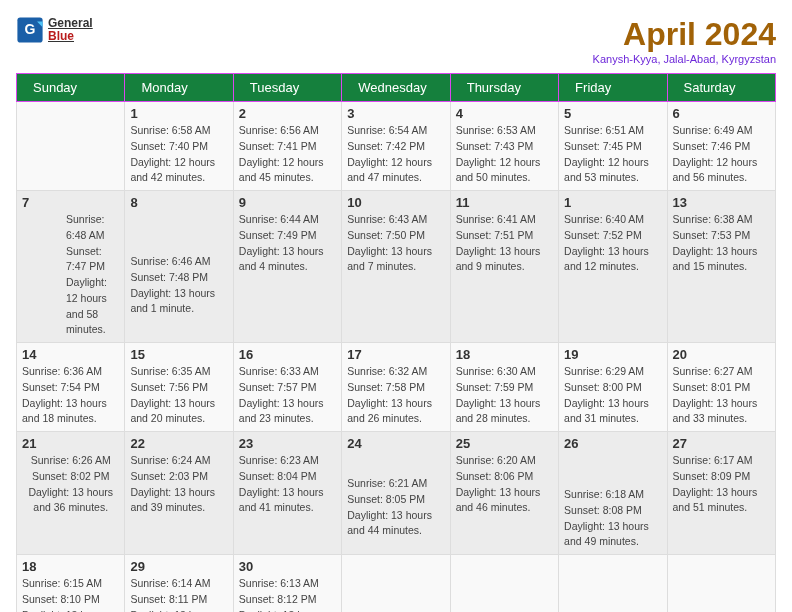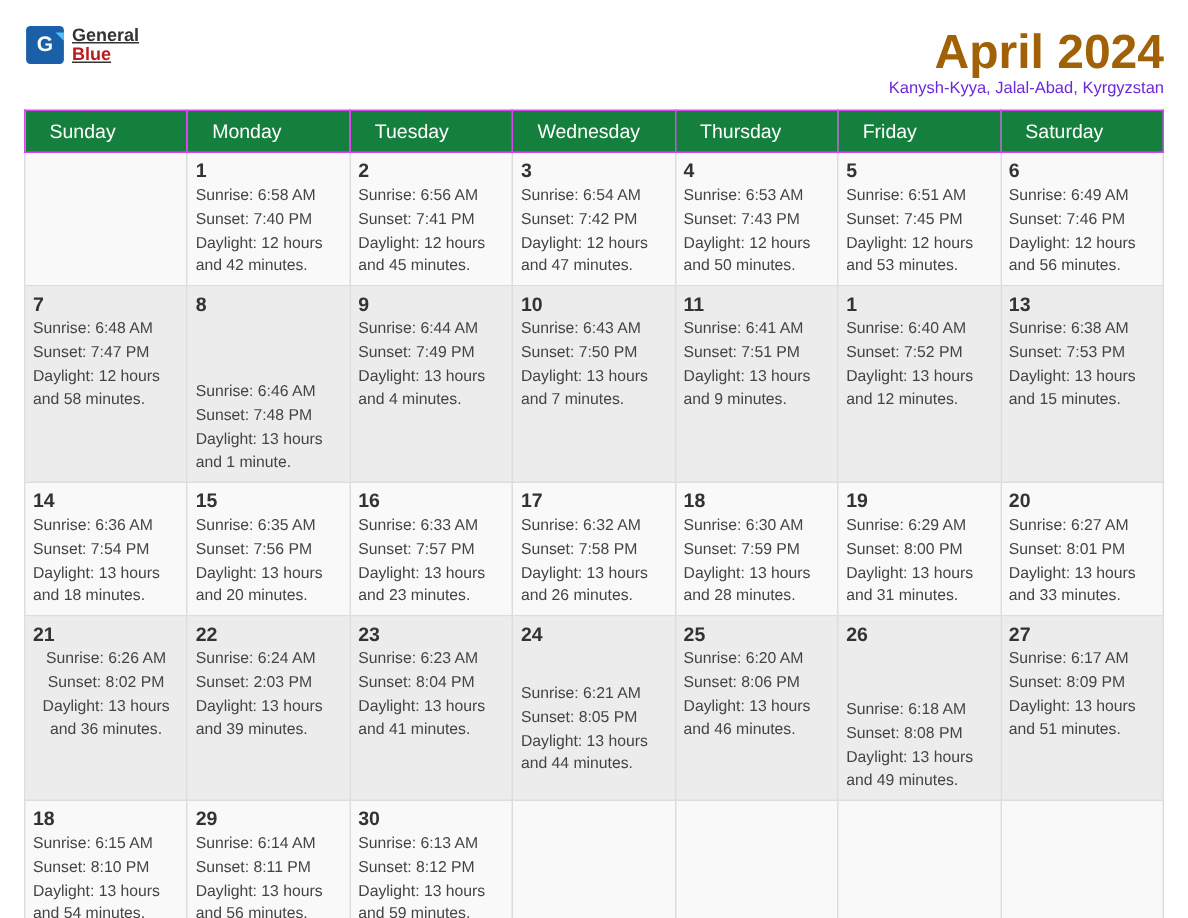--- a/index.html
+++ b/index.html
@@ -163,21 +163,21 @@
           <span class="day-num">6</span>
           <div class="day-info" style="white-space: pre-line;">Sunrise: 6:49 AM
 Sunset: 7:46 PM
 Daylight: 12 hours
 and 56 minutes.</div>
         </td>
       </tr>
       <tr>
         <td>
           <span class="day-num">7</span>
-          <div class="day-info" style="white-space: pre-line;">Sunrise: 6:48 AM
+          <div class="day-info" style="white-space: pre-line; margin-left: 44px;">Sunrise: 6:48 AM
 Sunset: 7:47 PM
 Daylight: 12 hours
 and 58 minutes.</div>
         </td>
         <td>
           <span class="day-num">8</span>
           <div class="day-info" style="white-space: pre-line; margin-top: 44px;">Sunrise: 6:46 AM
 Sunset: 7:48 PM
 Daylight: 13 hours
 and 1 minute.</div>

